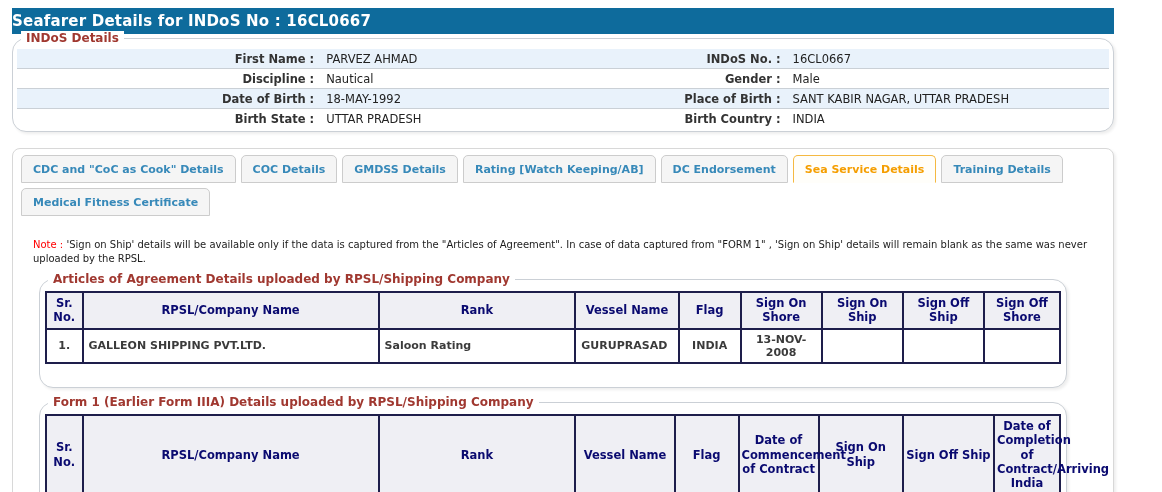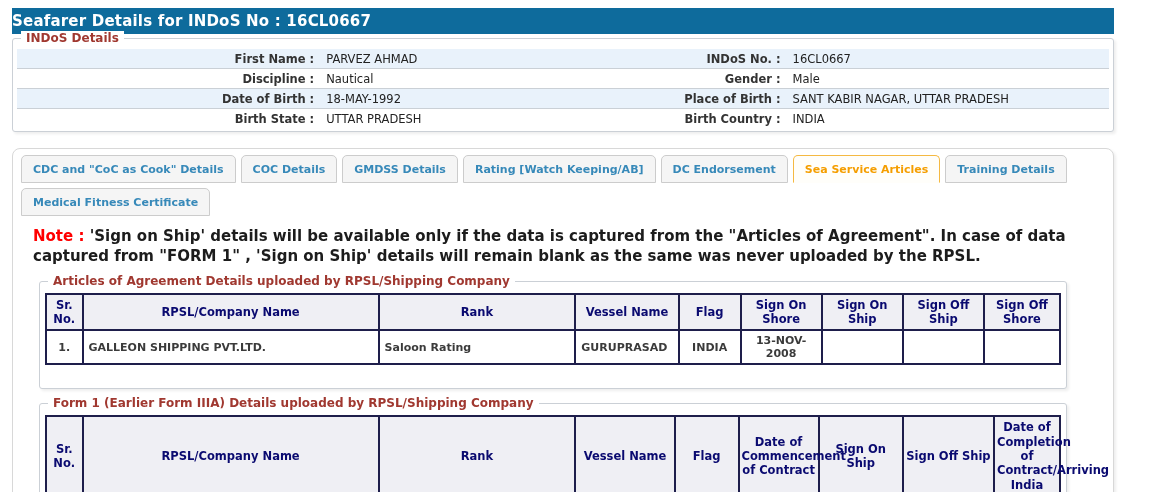--- a/index.html
+++ b/index.html
@@ -9,31 +9,31 @@
   .page-wrap { margin:8px 48px 0 12px; }
 
   
   .title-bar {
     background:#0E6B9C; color:#ffffff; font-weight:bold; font-size:15px;
     height:26px; line-height:26px; letter-spacing:0.2px;
   }
 
   
   .fieldset {
-    position:relative; border:1px solid #CBD0D6; border-radius:3px;
+    position:relative; border:1px solid #CBD0D6; border-radius:14px;
     box-shadow:2px 2px 3px rgba(0,0,0,0.07); background:#fff;
   }
   .fieldset > .legend {
     position:absolute; top:-8px; left:8px; background:#ffffff;
     padding:0 5px; font-weight:bold; font-size:12px; color:#A03830; line-height:14px;
   }
 
   
   .indos-box { margin-top:4px; padding:10px 4px 2px 4px; }
-  .indos-row { display:flex; align-items:center; min-height:20px; padding:1px 16px; border-bottom:1px solid #CAD0D6; }
+  .indos-row { display:flex; align-items:center; min-height:20px; padding:1px 16px; border-bottom:1px solid #CAD0D6;justify-content:flex-end; }
   .indos-row:last-child { border-bottom:none; }
   .indos-row.alt { background:#E9F2FB; }
   .indos-row .lbl { font-weight:bold; text-align:right; padding-right:5px; color:#333; }
   .indos-row .val { padding-left:7px; color:#222; }
   .l1 { width:27%; } .v1 { width:30%; } .l2 { width:14%; } .v2 { width:29%; }
 
   
   .tab-panel {
     margin:16px 0 0 0; border:1px solid #D8D8D8; border-radius:8px;
     box-shadow:2px 2px 3px rgba(0,0,0,0.07);
@@ -41,21 +41,21 @@
   }
   .tab-strip { display:flex; flex-wrap:wrap; gap:5px 5px; }
   .tab {
     background:#F5F5F5; border:1px solid #CCCCCC; border-radius:5px 5px 0 0;
     color:#3789B9; font-weight:bold; font-size:11px; padding:7px 11px 6px 11px;
     cursor:pointer; white-space:nowrap;
   }
   .tab.active { background:#FFFEFA; border-color:#F5B942; color:#F59E00; border-bottom-color:#FFFEFA; }
 
   
-  .note { margin:10px 14px 14px 12px; font-size:15px; font-weight:bold; color:#1c1c1c; line-height:1.35; }
+  .note { margin:22px 14px 14px 12px; font-size:10px; font-weight:normal; color:#1c1c1c; line-height:1.35; }
   .note .note-prefix { color:#FF0000; }
 
   
   .table-fs { margin:14px 38px 14px 18px; padding:11px 5px 23px 5px; }
   table.data-table { width:100%; border-collapse:collapse; table-layout:fixed; }
   table.data-table th, table.data-table td { border:2px solid #1E1E4B; }
   table.data-table th {
     background:#EFEFF4; color:#0A0A70; font-weight:bold; font-size:11.5px;
     padding:3px 2px; text-align:center; line-height:1.25;
   }
@@ -102,21 +102,21 @@
   </div>
 
   <div class="tab-panel">
 
     <div class="tab-strip">
       <div class="tab">CDC and "CoC as Cook" Details</div>
       <div class="tab">COC Details</div>
       <div class="tab">GMDSS Details</div>
       <div class="tab">Rating [Watch Keeping/AB]</div>
       <div class="tab">DC Endorsement</div>
-      <div class="tab active">Sea Service Articles</div>
+      <div class="tab active">Sea Service Details</div>
       <div class="tab">Training Details</div>
       <div class="tab">Medical Fitness Certificate</div>
     </div>
 
     <div class="note">
       <span class="note-prefix">Note :</span><span> 'Sign on Ship' details will be available only if the data is captured from the "Articles of Agreement". In case of data captured from "FORM 1" , 'Sign on Ship' details will remain blank as the same was never uploaded by the RPSL.</span>
     </div>
 
     <div class="fieldset table-fs">
       <span class="legend">Articles of Agreement Details uploaded by RPSL/Shipping Company</span>

